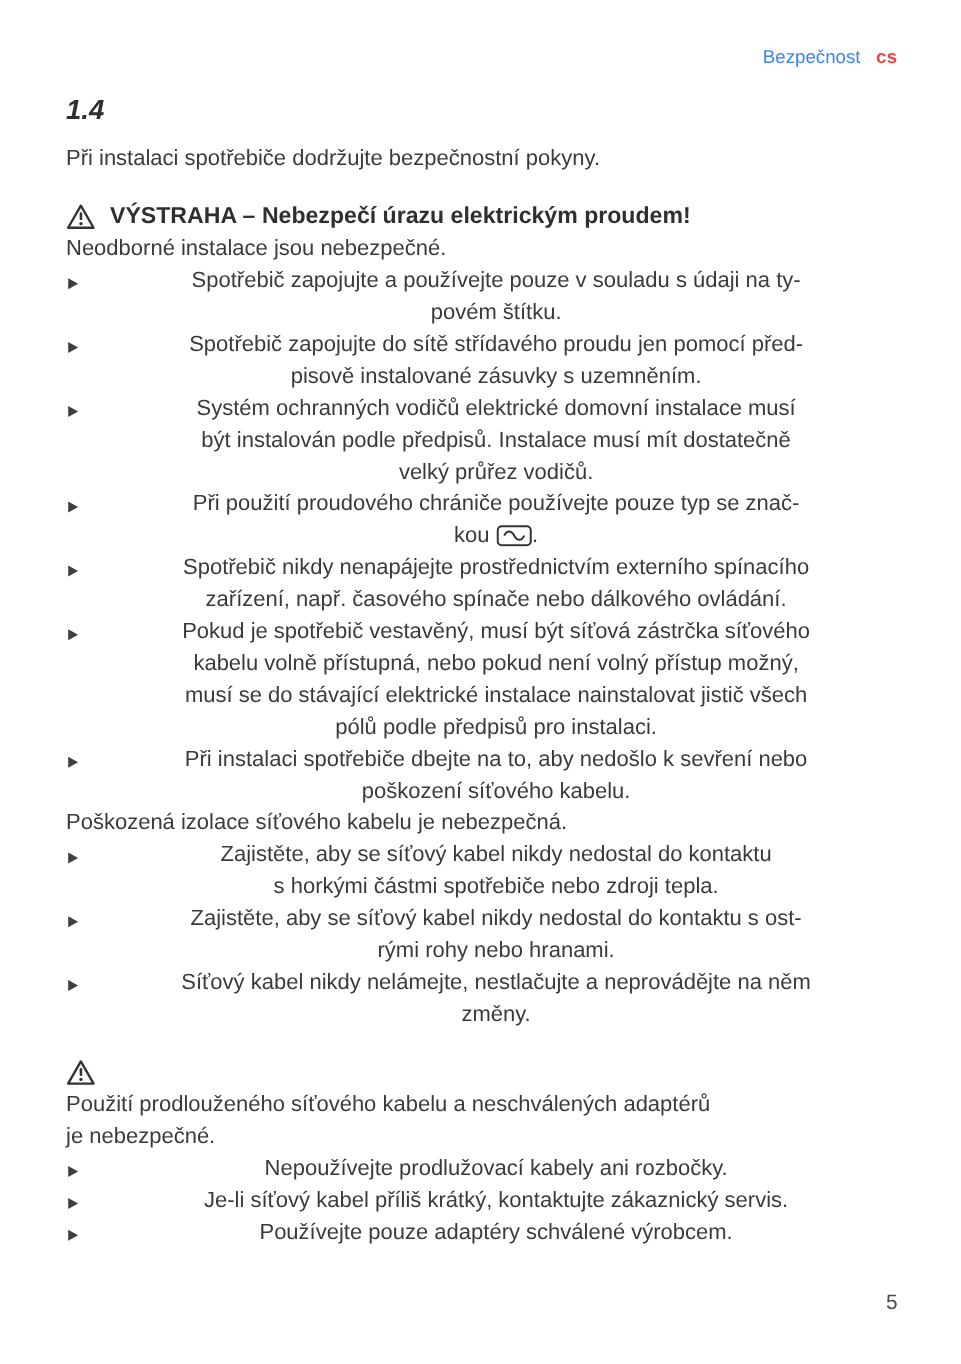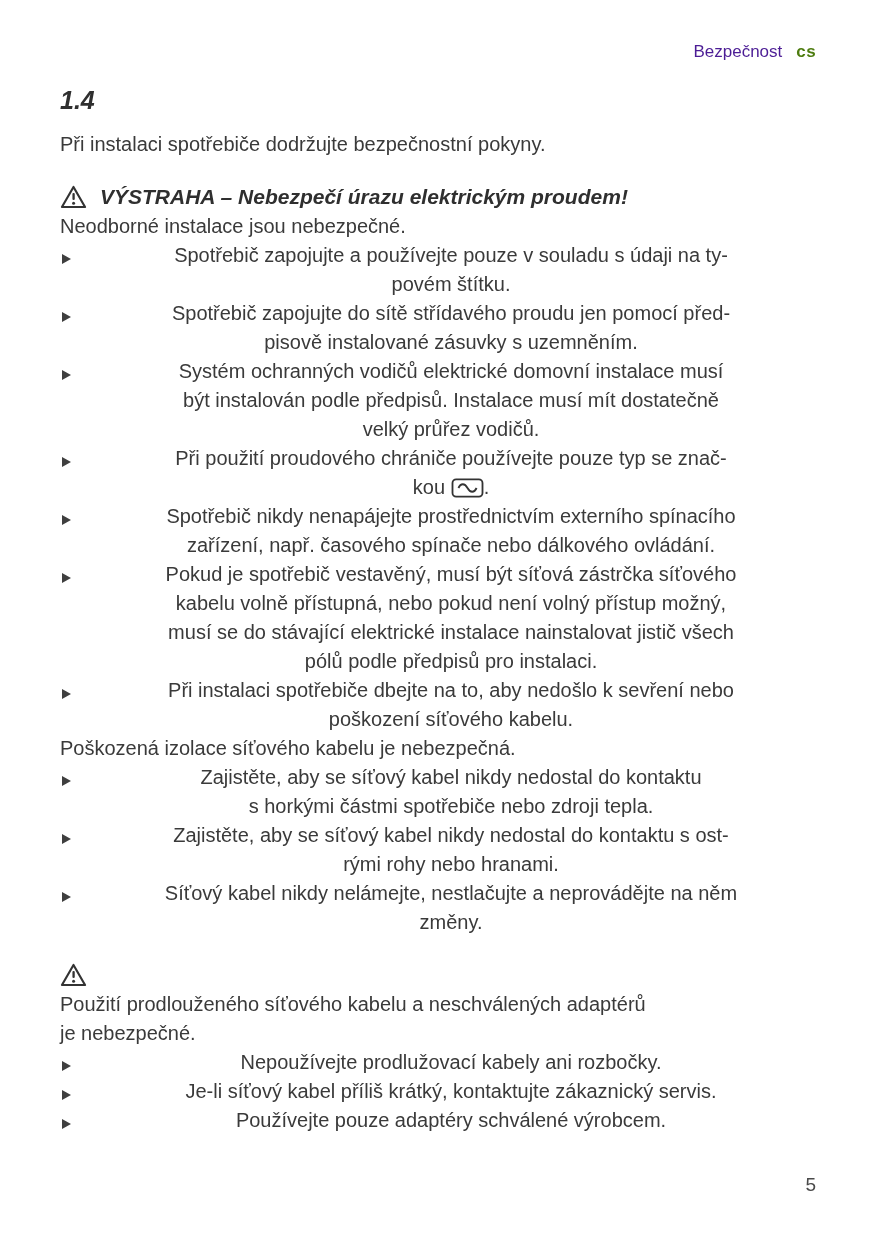--- a/index.html
+++ b/index.html
@@ -15,40 +15,39 @@
     width: 874px; height: 1240px;
     padding: 42px 58px 0 60px;
     background: #ffffff;
   }
   .running-head {
     display: flex; justify-content: flex-end; align-items: baseline;
     gap: 14px;
     font-size: 17px;
     margin-bottom: 24px;
   }
-  .running-head .chapter { color: #4c1d95; }
-  .running-head .lang { font-weight: bold; color: #4d7c0f; letter-spacing: 0.4px; }
+  .running-head .chapter { color: #3b82f6; }
+  .running-head .lang { font-weight: bold; color: #ef4444; letter-spacing: 0.4px; }
 
   .section-heading {
     display: flex; gap: 14px;
     font-size: 25px; font-weight: bold; color: #2f2f2f;
     margin-bottom: 15px;
     font-style: italic;
   }
 
   p.body-text, .btext, p.lead, p.note {
     font-size: 20px; line-height: 29px; color: #3a3a3a;
     white-space: pre-wrap;
   }
   p.intro { margin-bottom: 18px; }
 
   .warn-head {
     display: flex; align-items: center; gap: 13px;
     margin: 26px 0 3px;
-    font-style: italic;
   }
   .warn-title { font-size: 21px; font-weight: bold; color: #2f2f2f; }
   .warn-icon { flex: 0 0 auto; display: block; }
 
   ul.bullet-list { list-style: none; }
   li.bullet { display: flex; }
   .marker { flex: 0 0 26px; padding-top: 9px; padding-left: 2px; }
   .tri {
     display: inline-block; width: 0; height: 0;
     border-left: 9px solid #3f3f3f;

